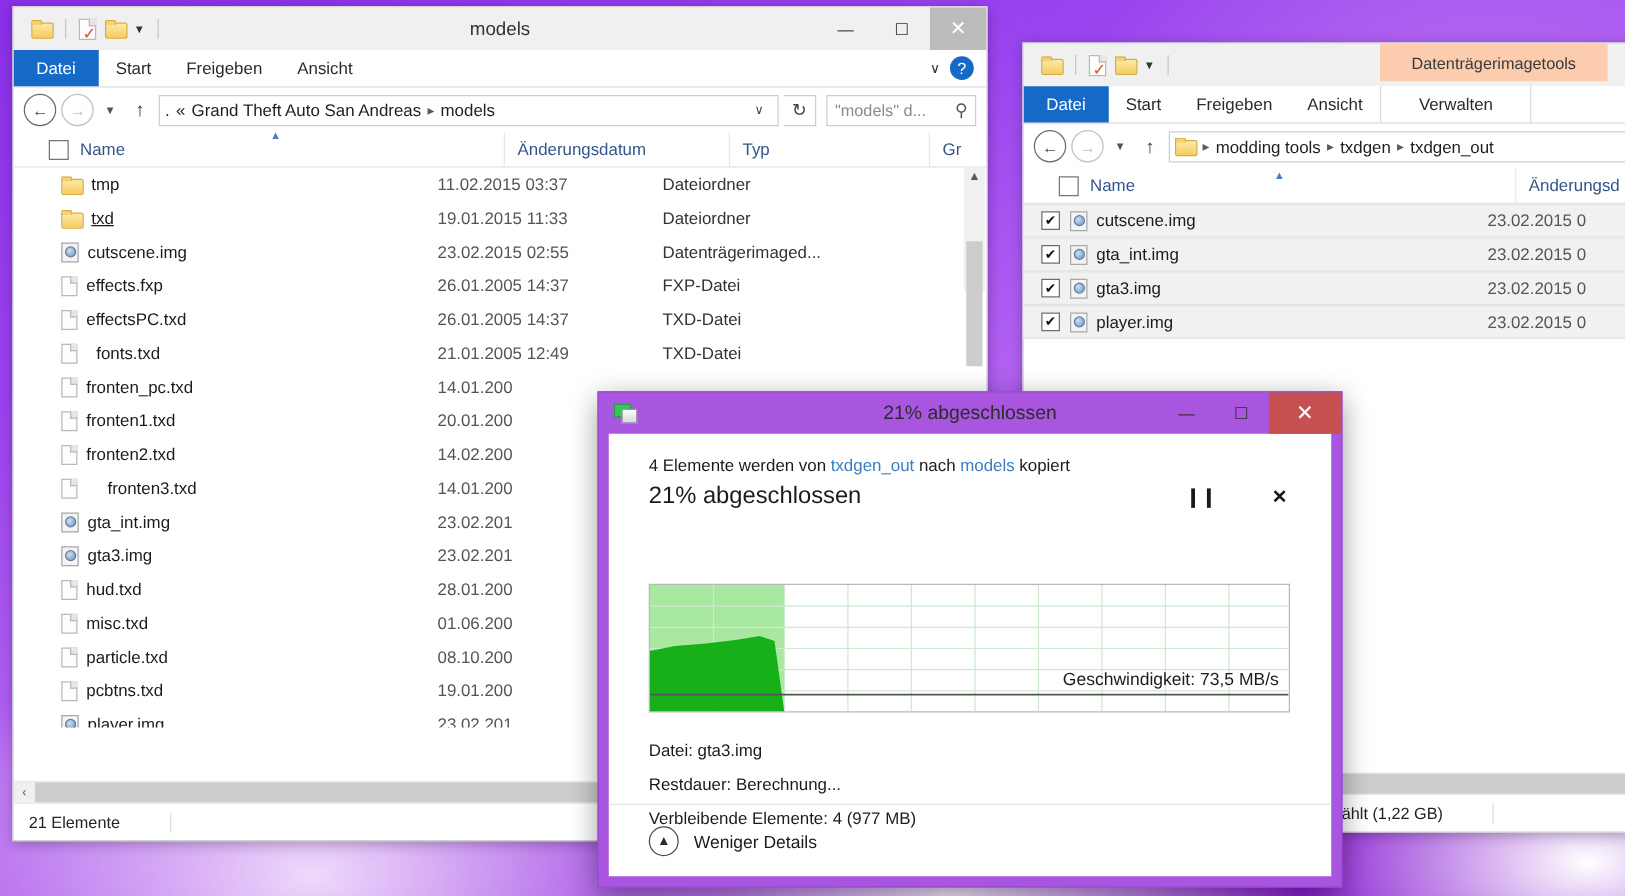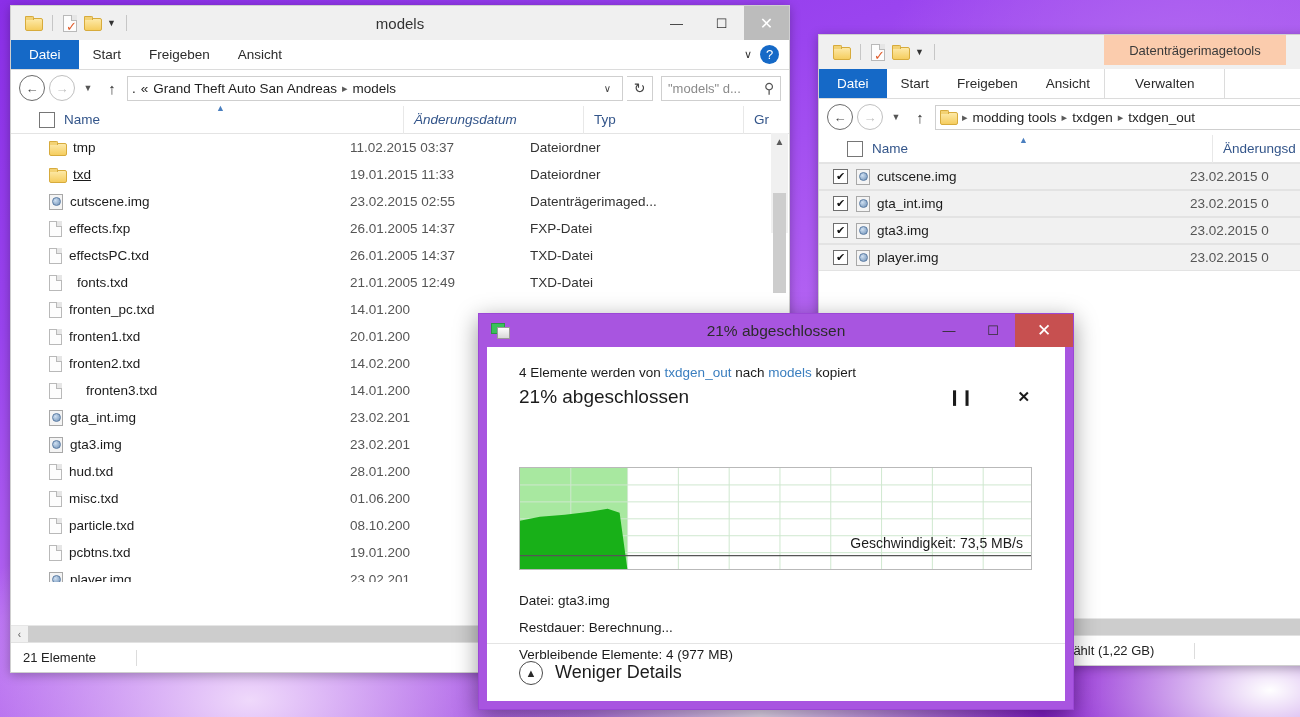--- a/index.html
+++ b/index.html
@@ -154,21 +154,21 @@
            border: 1px solid #b9b9b9; background: #fff; overflow: hidden; }
   .graph-grid { position:absolute; inset:0; }
   .graph-speed { position:absolute; right: 8px; bottom: 18px; font-size: 14px; color:#1b1b1b; }
 
   .dlg-det { position: absolute; left: 32px; top: 240px; font-size: 13.5px; color: #1b1b1b; line-height: 27px; }
   .dlg-foot { position:absolute; left:0; right:0; bottom:0; height: 58px; border-top:1px solid #e4e4e4;
               display:flex; align-items:center; }
   .chev-circ { width: 24px; height: 24px; border-radius:50%; border:1.5px solid #4a4a4a;
                margin-left: 32px; display:flex; align-items:center; justify-content:center;
                font-size: 11px; color:#2a2a2a; }
-  .foot-label { margin-left: 12px; font-size: 18px; color:#1b1b1b;text-align:right; }
+  .foot-label { margin-left: 12px; font-size: 14px; color:#1b1b1b;text-align:right; }
 </style>
 </head>
 <body>
 
 <div class="win" style="left:818px; top:34px; width:500px; height:632px;">
 
   <div class="qat">
     <div class="qat-icons">
       <span class="ico-folder"></span>
       <span class="qat-sep"></span>
@@ -312,21 +312,21 @@
     <div class="search-box">
       <span>"models" d...</span>
       <span class="search-mag">⚲</span>
     </div>
   </div>
 
   <div class="colhead">
     <div class="hdr-cb"></div>
     <div class="sort-tri" style="left:205px;top:-3px;">▲</div>
     <div class="cell" style="width:339px;border-left:none;padding-left:0;">Name</div>
-    <div class="cell" style="width:180px;font-style:italic;">Änderungsdatum</div>
+    <div class="cell" style="width:180px;">Änderungsdatum</div>
     <div class="cell" style="width:160px;">Typ</div>
     <div class="cell" style="flex:1;">Gr</div>
   </div>
 
   <div class="rows" style="height:448px;overflow:hidden;">
     <div class="row">
       <span class="nm" style="width:339px;">
           <span class="ico-folder"></span>
       <span>tmp</span>
         </span>

